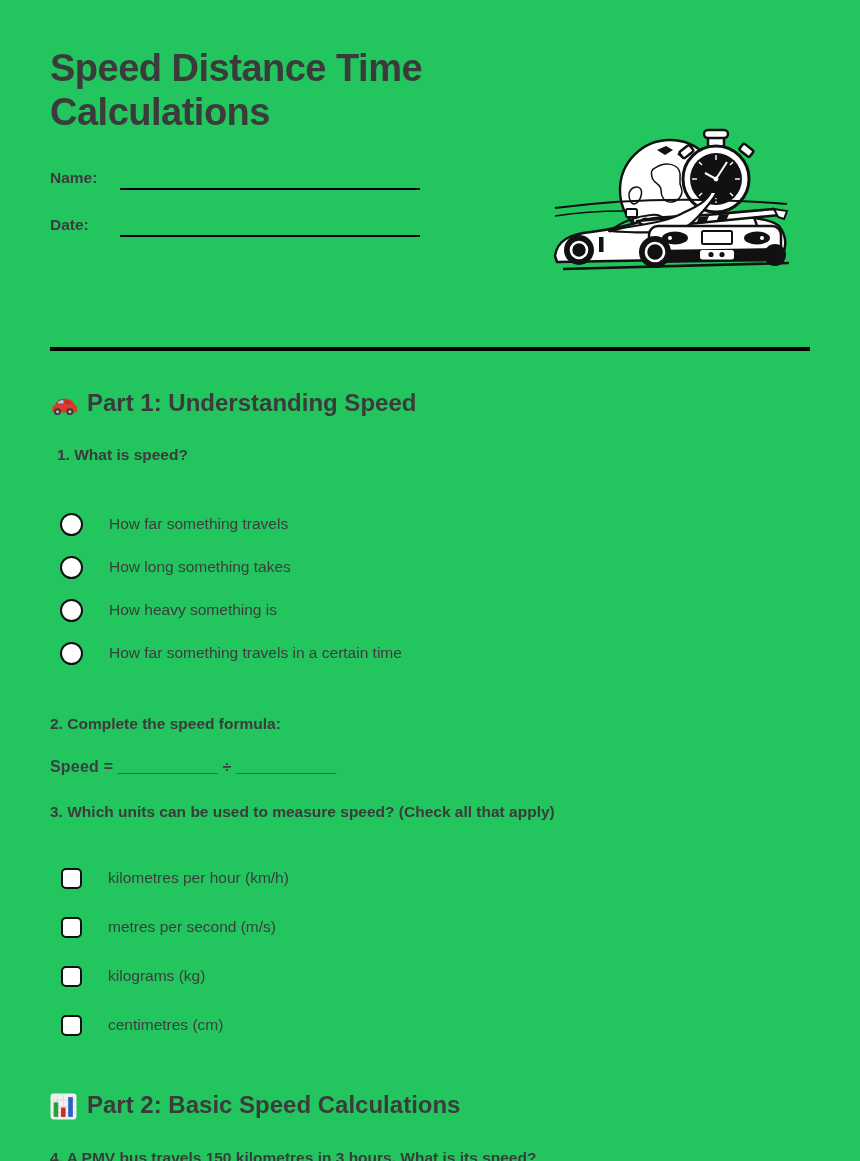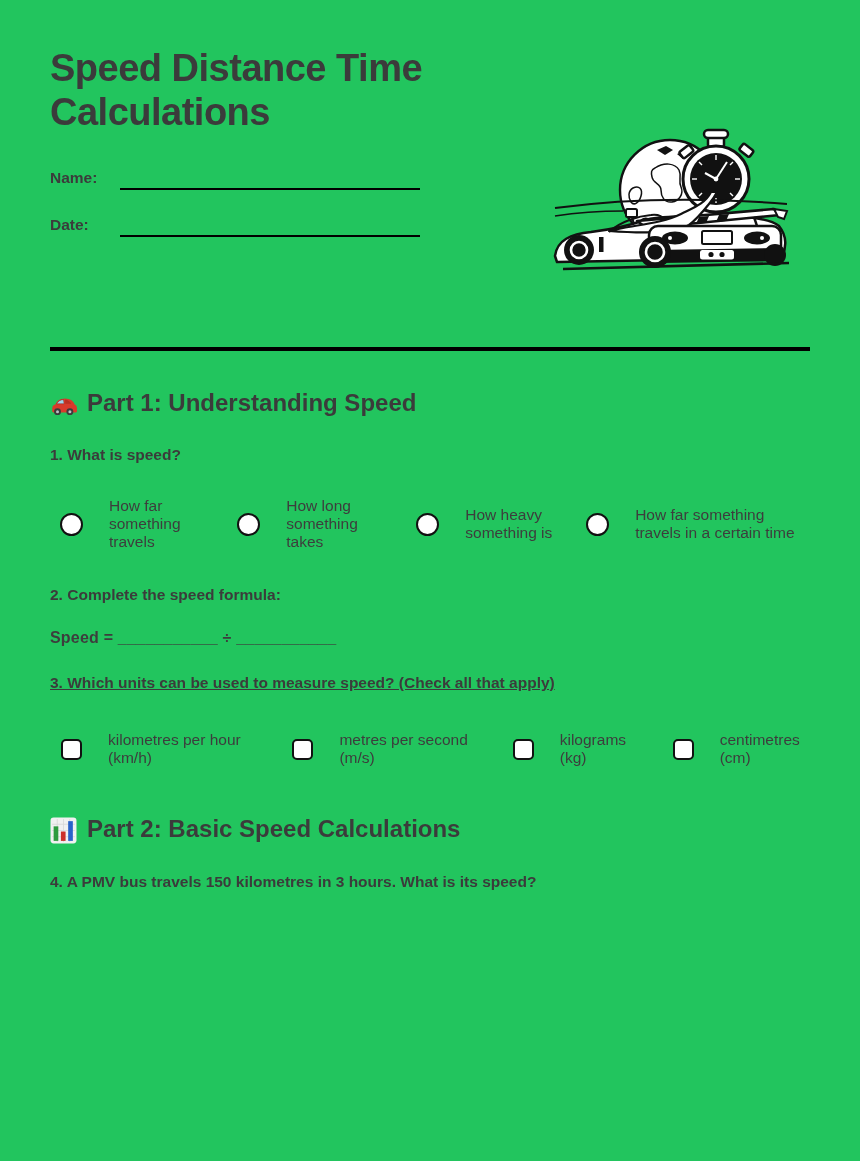--- a/index.html
+++ b/index.html
@@ -75,36 +75,36 @@
   h2.part2 { margin-top: 54px; }
   .emoji-icon { display: inline-block; width: 27px; height: 27px; flex: 0 0 auto; }
 
   
   .question {
     font-size: 15.5px;
     line-height: 20px;
     font-weight: 700;
     color: #3b3b3b;
   }
-  .q1 { margin-top: 27px; }
+  .q1 { margin-top: 27px; margin-left: 7px; }
   .q2 { margin-top: 49px; }
-  .q3 { margin-top: 24px; text-decoration: underline; }
+  .q3 { margin-top: 24px; }
   .q4 { margin-top: 28px; }
 
   .formula {
     margin-top: 22px;
     font-size: 16px;
     line-height: 22px;
     font-weight: 700;
     color: #3d3d3d;
     letter-spacing: 0.2px;
   }
 
   
-  .option-list { display: flex; }
+  .option-list { display: flex; flex-direction: column; }
   .radio-list { margin-top: 47px; gap: 19px; }
   .check-list { margin-top: 45px; gap: 27px; }
   .option-row { display: flex; align-items: center; }
   .radio-list .option-row { height: 24px; }
   .check-list .option-row { height: 22px; }
   .radio-ctl {
     width: 23px; height: 23px;
     border: 2.5px solid #111;
     border-radius: 50%;
     margin-left: 10px;

